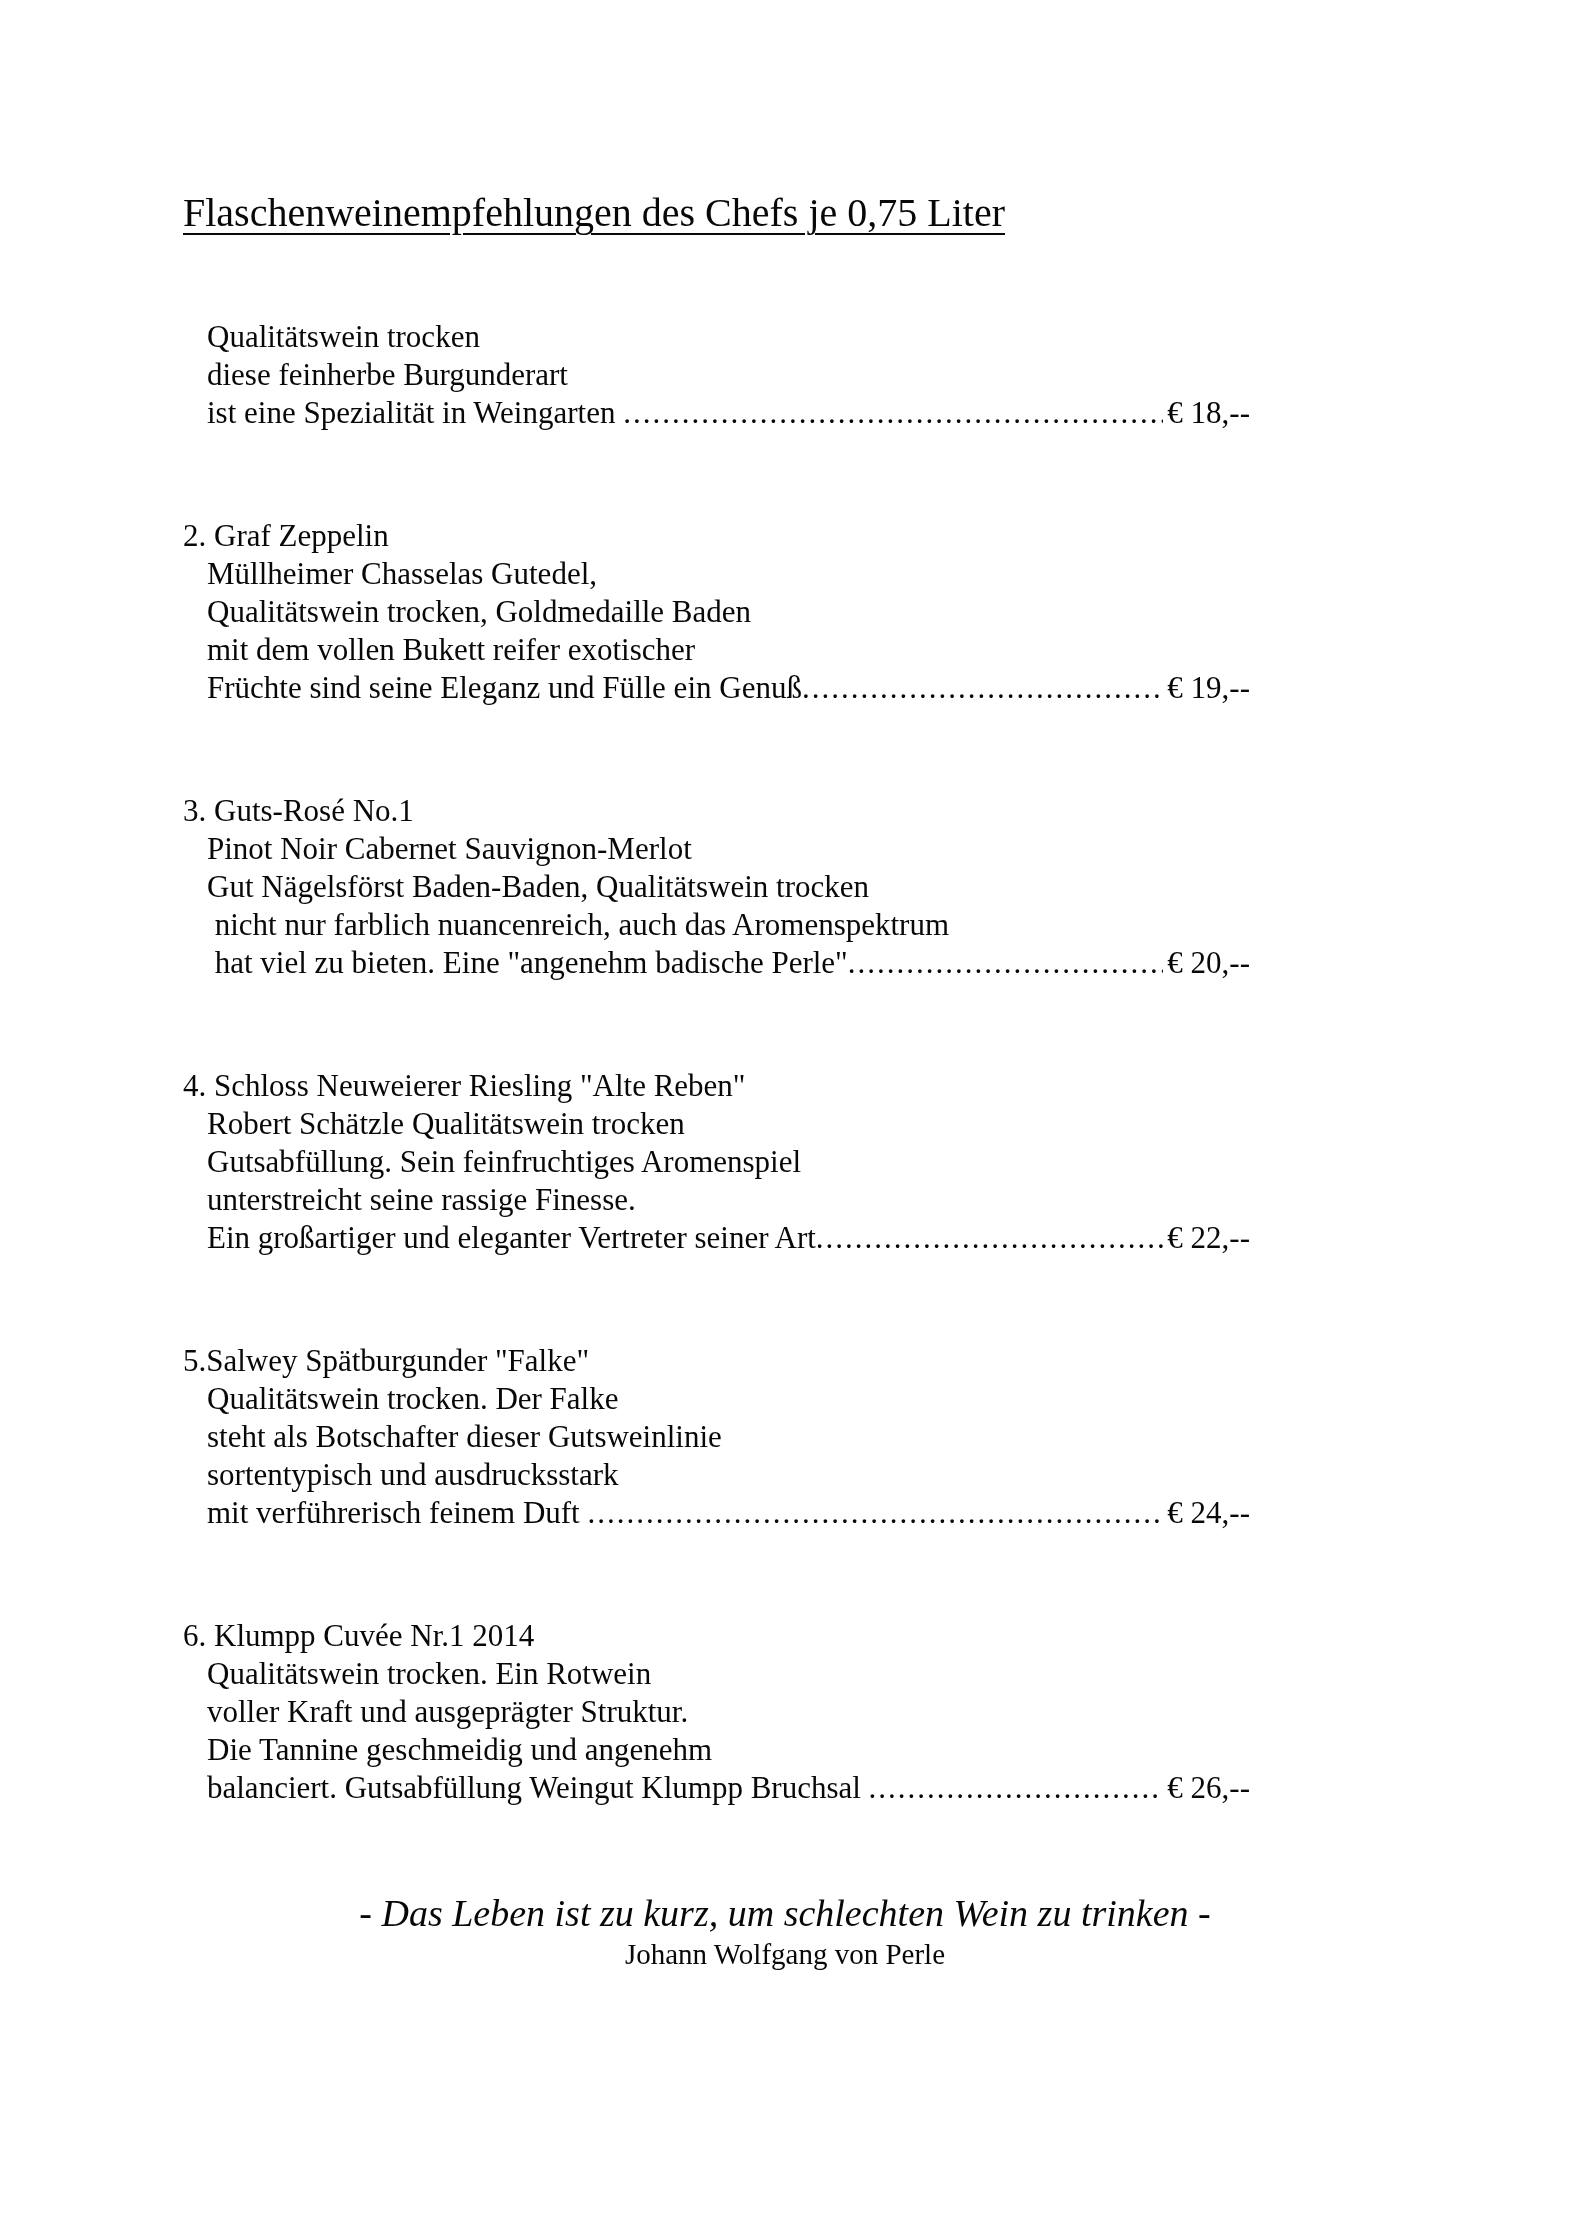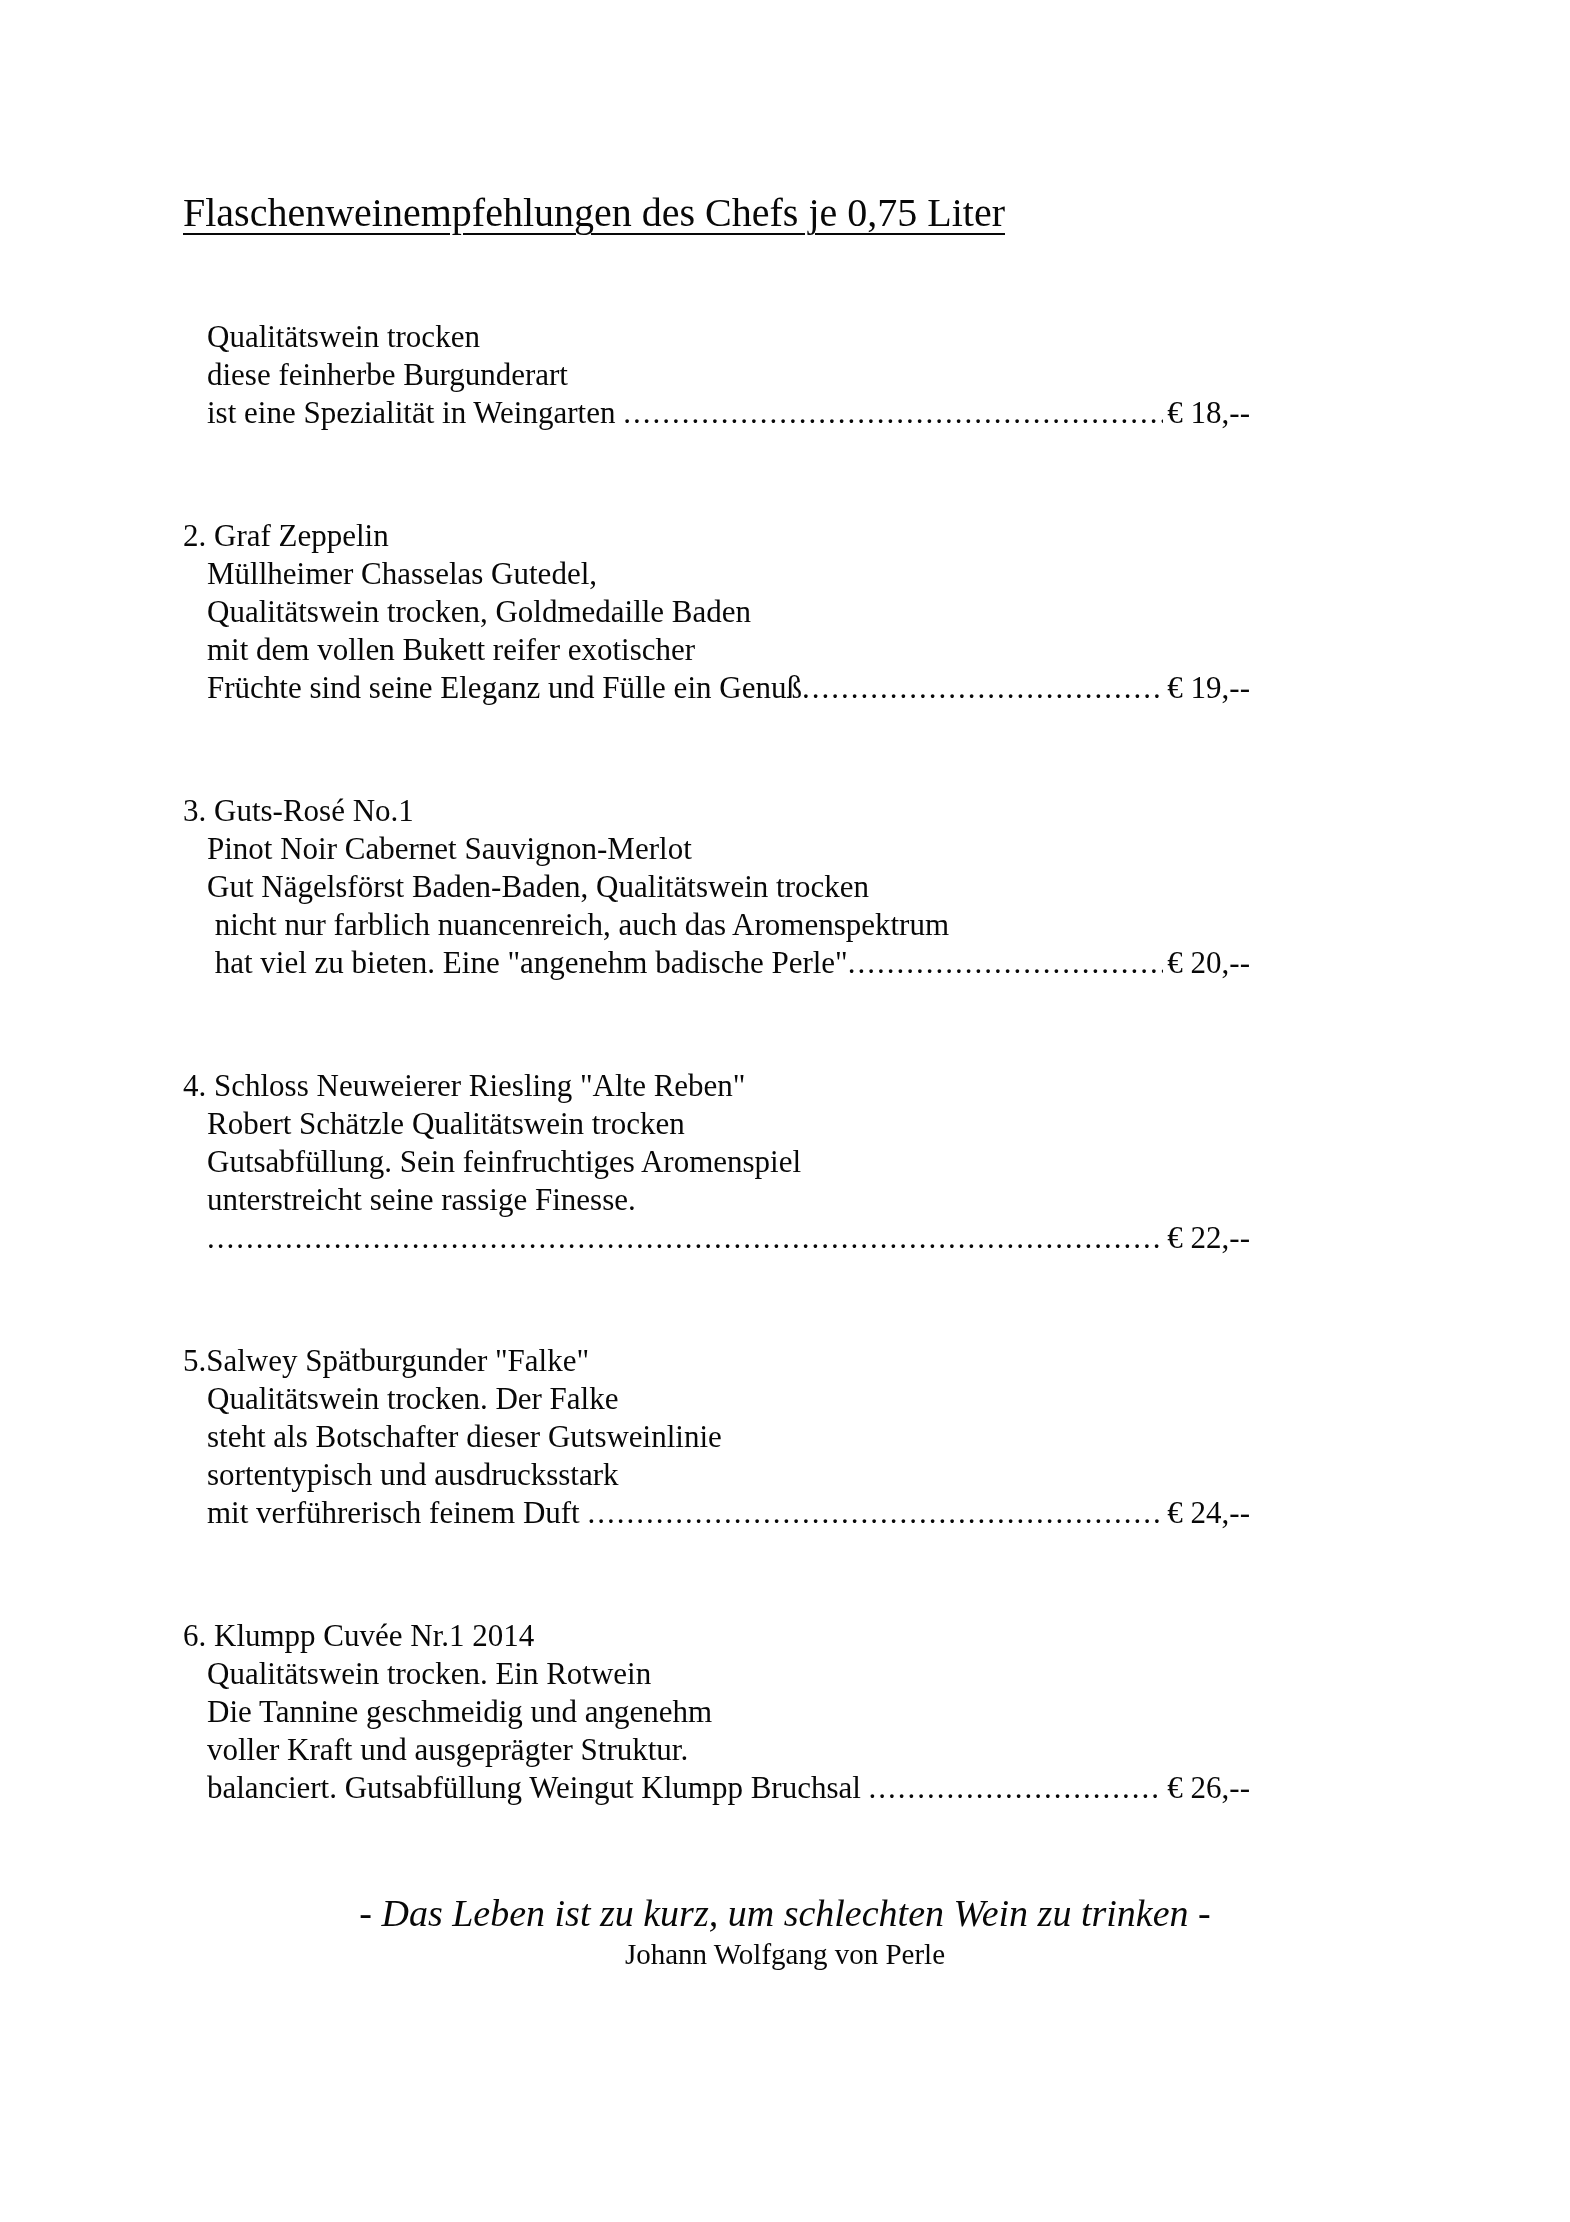--- a/index.html
+++ b/index.html
@@ -137,20 +137,21 @@
   </div>
 
   <div class="entry">
     <div class="entry-heading">4. Schloss Neuweierer Riesling "Alte Reben"</div>
     <div>
             <div class="line">Robert Schätzle Qualitätswein trocken</div>
             <div class="line">Gutsabfüllung. Sein feinfruchtiges Aromenspiel</div>
             <div class="line">unterstreicht seine rassige Finesse.</div>
           </div>
     <div class="price-row">
+      <span class="price-text">Ein großartiger und eleganter Vertreter seiner Art</span>
       <span class="leader"></span>
       <span class="price-value">€ 22,--</span>
     </div>
   </div>
 
   <div class="entry">
     <div class="entry-heading">5.Salwey Spätburgunder "Falke"</div>
     <div>
             <div class="line">Qualitätswein trocken. Der Falke</div>
             <div class="line">steht als Botschafter dieser Gutsweinlinie</div>
@@ -160,22 +161,22 @@
       <span class="price-text">mit verführerisch feinem Duft </span>
       <span class="leader"></span>
       <span class="price-value">€ 24,--</span>
     </div>
   </div>
 
   <div class="entry">
     <div class="entry-heading">6. Klumpp Cuvée Nr.1 2014</div>
     <div>
             <div class="line">Qualitätswein trocken. Ein Rotwein</div>
+            <div class="line">voller Kraft und ausgeprägter Struktur.</div>
             <div class="line">Die Tannine geschmeidig und angenehm</div>
-            <div class="line">voller Kraft und ausgeprägter Struktur.</div>
           </div>
     <div class="price-row">
       <span class="price-text">balanciert. Gutsabfüllung Weingut Klumpp Bruchsal </span>
       <span class="leader"></span>
       <span class="price-value">€ 26,--</span>
     </div>
   </div>
 </div>
   </div>
 

